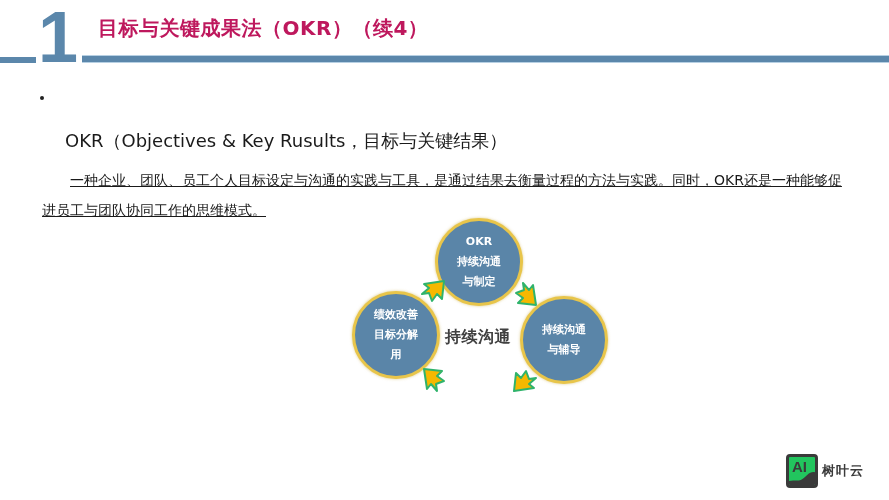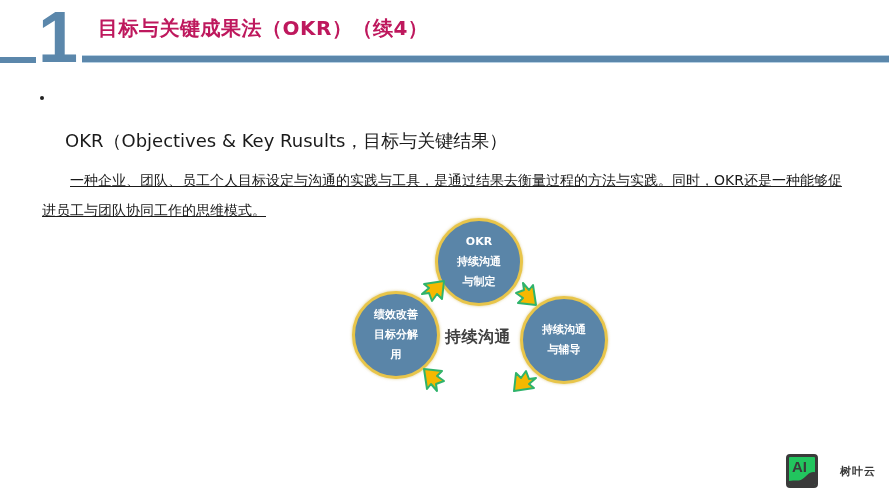--- a/index.html
+++ b/index.html
@@ -37,21 +37,21 @@
     .center-label { position: absolute; left: 105px; top: 112px; font-size: 16px; color: #404040;
       font-weight: bold; white-space: nowrap; letter-spacing: 0.5px; }
 
     .arrow { position: absolute; width: 26px; height: 26px; }
 
     .wm { position: absolute; left: 786px; top: 454px; display: flex; align-items: center; }
     .wm-logo { width: 32px; height: 34px; border: 3px solid #3a3a3a; border-radius: 4px;
       background: #22c55e; position: relative; overflow: hidden; }
     .wm-logo .ai { position: absolute; left: 3px; top: 1px; font-family: "Liberation Sans", sans-serif;
       font-weight: bold; font-size: 15px; color: #3a3a3a; }
-    .wm-text { margin-left: 22px; font-size: 11px; font-weight: bold; color: #3a3a3a; letter-spacing: 1px; }
+    .wm-text { margin-left: 4px; font-size: 13px; font-weight: bold; color: #3a3a3a; letter-spacing: 1px; }
   </style>
 </head>
 <body>
 
 <div class="hdr-left-bar"></div>
 <div class="hdr-num">1</div>
 <div class="hdr-title">目标与关键成果法（OKR）（续4）</div>
 <div class="hdr-line"></div>
 
 <div class="bullet-row">

